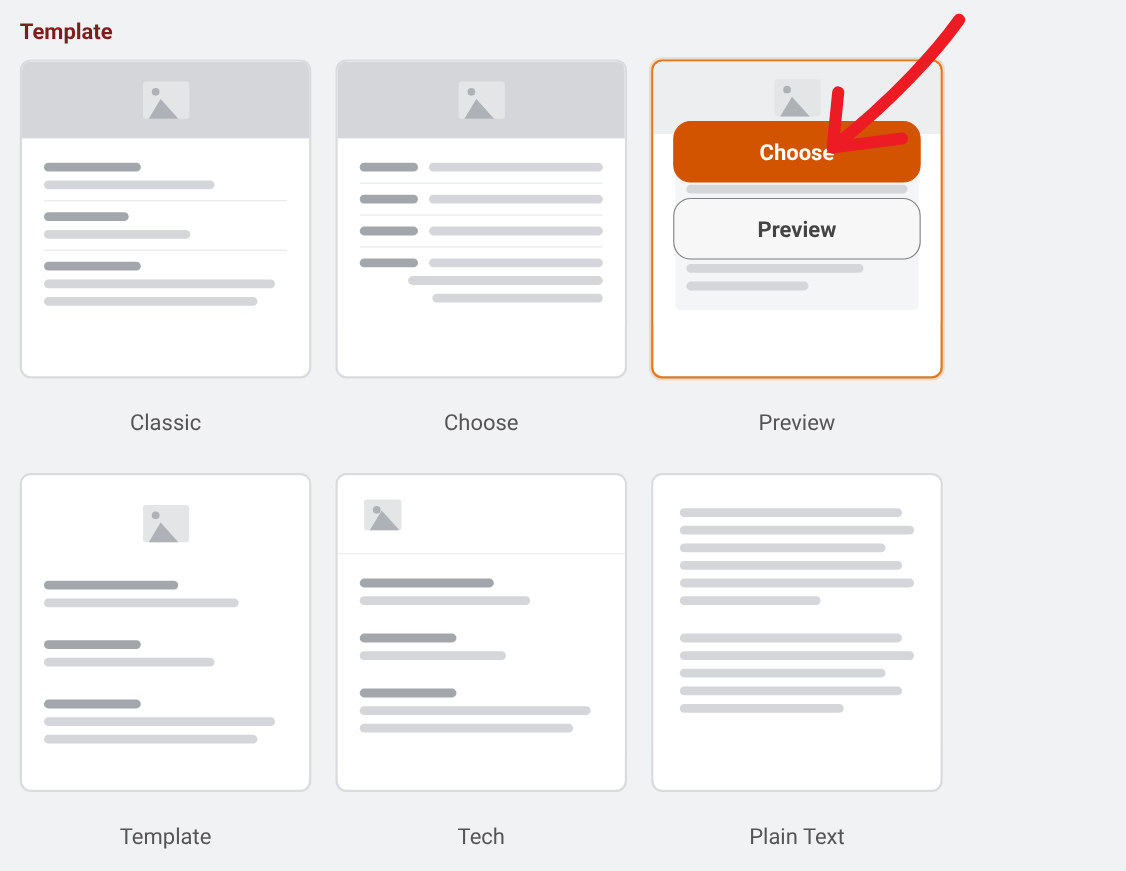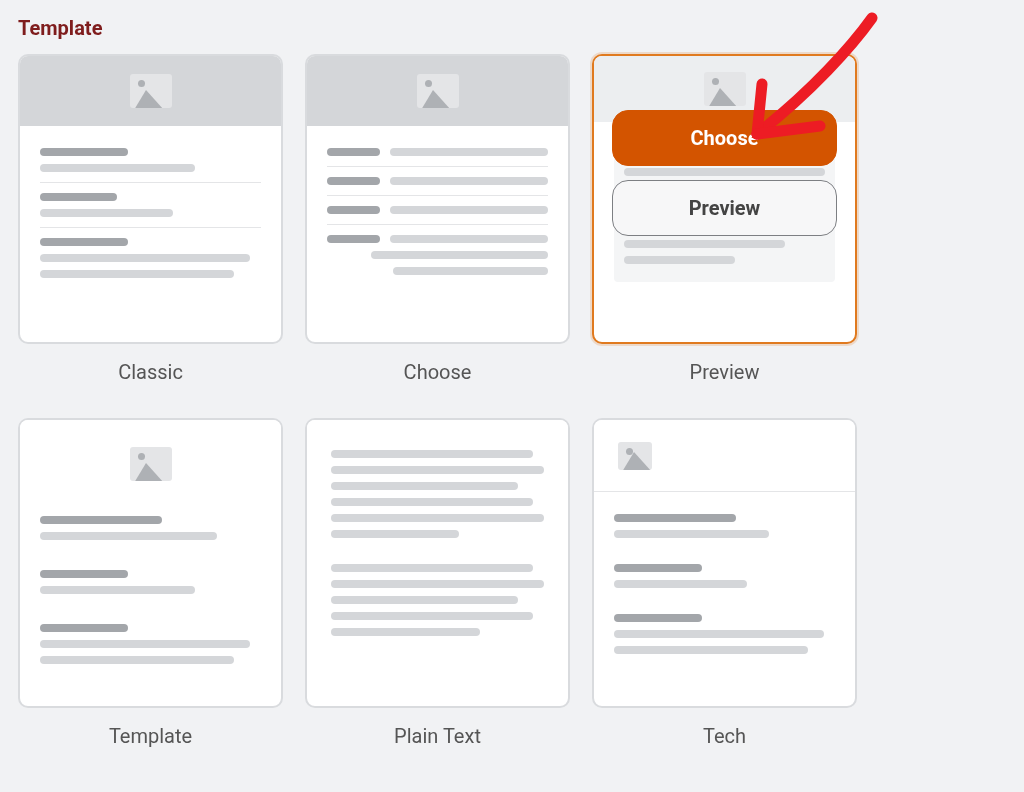--- a/index.html
+++ b/index.html
@@ -37,21 +37,21 @@
     border: 2px solid #d9dbde;
     border-radius: 10px;
     overflow: hidden;
     position: relative;
   }
   .card.selected {
     border: 2px solid #e07a1f;
     box-shadow: 0 0 0 2px rgba(224,122,31,0.2);
   }
   .caption {
-    margin-top: 16px;
+    margin-top: 28px;
     font-size: 20px;
     color: #555;
   }
 
   
   .thumb-header {
     background: #d4d6d9;
     display: flex;
     align-items: center;
     justify-content: center;
@@ -287,52 +287,52 @@
         <div style="height:14px;"></div>
         <div class="bar dark w40"></div>
         <div class="bar w95"></div>
         <div class="bar w88"></div>
       </div>
     </div>
     <div class="caption">Template</div>
   </div>
 
   <div class="cell">
+    <div class="card tech">
+      <div class="thumb-header">
+        <div class="image-icon small"></div>
+      </div>
+      <div class="thumb-body">
+        <div class="bar dark w55"></div>
+        <div class="bar w70"></div>
+        <div style="height:10px;"></div>
+        <div class="bar dark w40"></div>
+        <div class="bar w60"></div>
+        <div style="height:10px;"></div>
+        <div class="bar dark w40"></div>
+        <div class="bar w95"></div>
+        <div class="bar w88"></div>
+      </div>
+    </div>
+    <div class="caption">Tech</div>
+  </div>
+
+  <div class="cell">
     <div class="card plain">
       <div class="thumb-body">
         <div class="bar w95"></div>
         <div class="bar w100"></div>
         <div class="bar w88"></div>
         <div class="bar w95"></div>
         <div class="bar w100"></div>
         <div class="bar w60"></div>
         <div style="height:10px;"></div>
         <div class="bar w95"></div>
         <div class="bar w100"></div>
         <div class="bar w88"></div>
         <div class="bar w95"></div>
         <div class="bar w70"></div>
       </div>
     </div>
     <div class="caption">Plain Text</div>
   </div>
 
-  <div class="cell">
-    <div class="card tech">
-      <div class="thumb-header">
-        <div class="image-icon small"></div>
-      </div>
-      <div class="thumb-body">
-        <div class="bar dark w55"></div>
-        <div class="bar w70"></div>
-        <div style="height:10px;"></div>
-        <div class="bar dark w40"></div>
-        <div class="bar w60"></div>
-        <div style="height:10px;"></div>
-        <div class="bar dark w40"></div>
-        <div class="bar w95"></div>
-        <div class="bar w88"></div>
-      </div>
-    </div>
-    <div class="caption">Tech</div>
-  </div>
-
 </div>
 
 </body></html>

